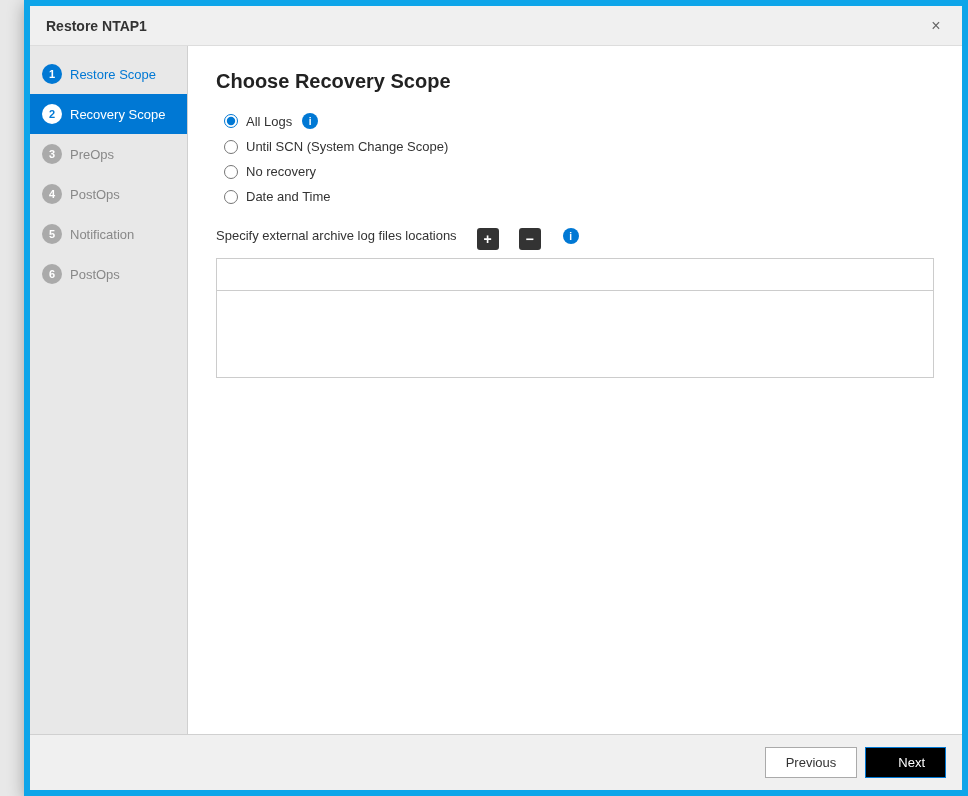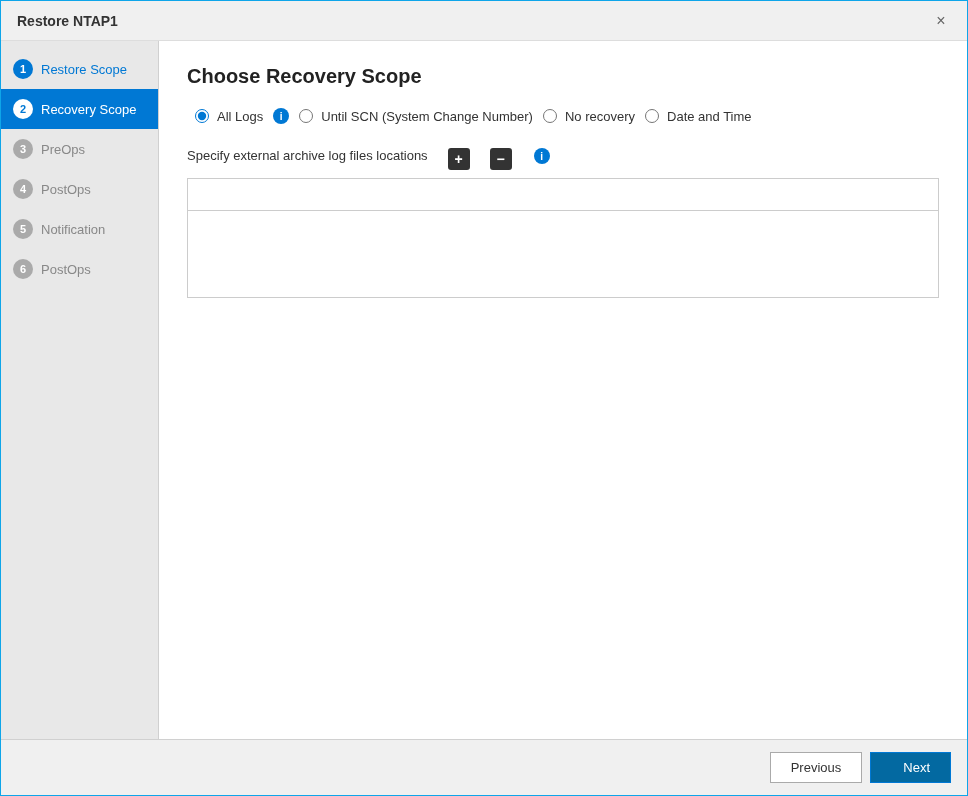--- a/index.html
+++ b/index.html
@@ -10,24 +10,25 @@
       width: 968px;
       height: 796px;
       display: flex;
       align-items: center;
       justify-content: center;
     }
     .dialog {
       width: 968px;
       height: 796px;
       background: #f0f0f0;
-      border: 1px solid #0ea5e9;
+      border: 6px solid #0ea5e9;
       display: flex;
       flex-direction: column;
       box-shadow: 0 4px 16px rgba(0,0,0,0.3);
+      margin-left: 24px;
     }
     .titlebar {
       background: #f0f0f0;
       padding: 10px 16px;
       display: flex;
       align-items: center;
       justify-content: space-between;
       border-bottom: 1px solid #ddd;
       height: 40px;
     }
@@ -110,21 +111,21 @@
       overflow-y: auto;
     }
     .section-title {
       font-size: 20px;
       font-weight: 600;
       color: #222;
       margin-bottom: 20px;
     }
     .radio-group {
       display: flex;
-      flex-direction: row;
+      flex-direction: column;
       gap: 10px;
       margin-bottom: 24px;
       margin-left: 8px;
     }
     .radio-item {
       display: flex;
       align-items: center;
       gap: 8px;
       cursor: pointer;
     }
@@ -212,21 +213,21 @@
       font-size: 13px;
       cursor: pointer;
       border-radius: 0;
     }
     .btn-secondary {
       background: #fff;
       border: 1px solid #aaa;
       color: #333;
     }
     .btn-primary {
-      background: #0369a1;
+      background: #000000;
       border: 1px solid #0078d4;
       color: #fff;
       padding-left: 32px;
     }
   </style>
 </head>
 <body>
 
 <div class="dialog">
 
@@ -270,21 +271,21 @@
       <div class="radio-group">
 
         <label class="radio-item">
           <input type="radio" name="recovery-scope" checked="" style="">
           <span class="radio-label">All Logs</span>
           <span class="info-icon">i</span>
         </label>
 
         <label class="radio-item">
           <input type="radio" name="recovery-scope" style="">
-          <span class="radio-label">Until SCN (System Change Number)</span>
+          <span class="radio-label">Until SCN (System Change Scope)</span>
         </label>
 
         <label class="radio-item">
           <input type="radio" name="recovery-scope" style="">
           <span class="radio-label">No recovery</span>
         </label>
 
         <label class="radio-item">
           <input type="radio" name="recovery-scope" style="">
           <span class="radio-label">Date and Time</span>

